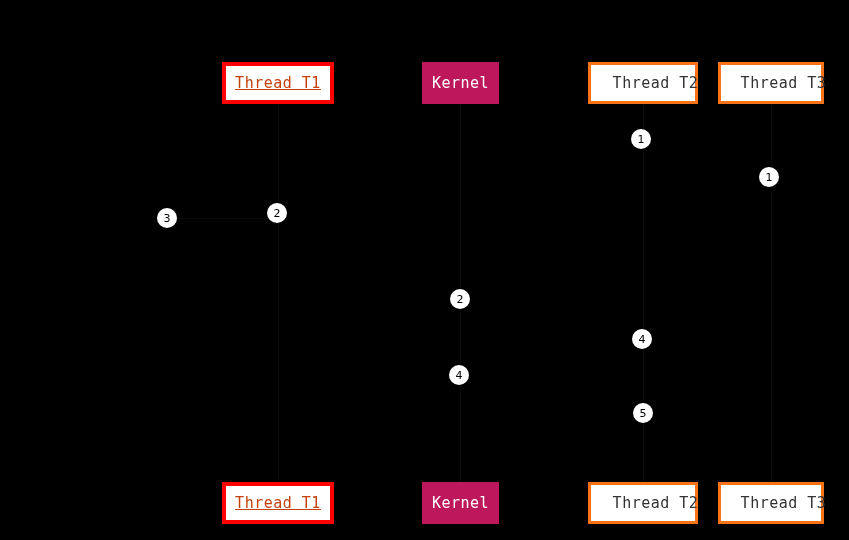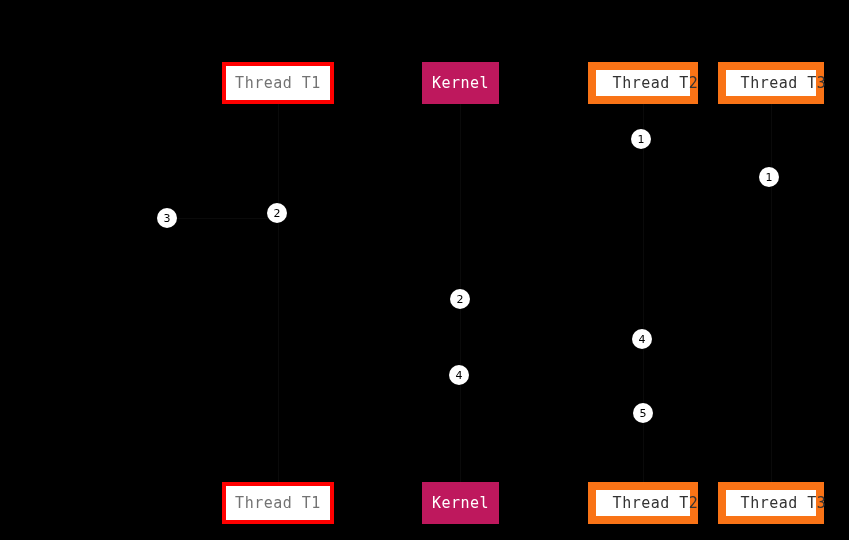--- a/index.html
+++ b/index.html
@@ -34,26 +34,27 @@
     font-size: 15px;
     letter-spacing: 0.5px;
     white-space: nowrap;
     line-height: 1;
   }
 
   
   .participant.style-red {
     border: 4px solid #ff0000;
     background: #ffffff;
-    color: #737373;
+    color: #c2410c;
+    text-decoration: underline;
   }
 
   
   .participant.style-blue {
-    border: 8px solid #f97316;
+    border: 3px solid #f97316;
     background: #ffffff;
     color: #333333;
     padding-left: 25px;
   }
 
   
   .participant.style-blue-fill {
     border: 0;
     background: #be185d;
     color: #ffffff;

